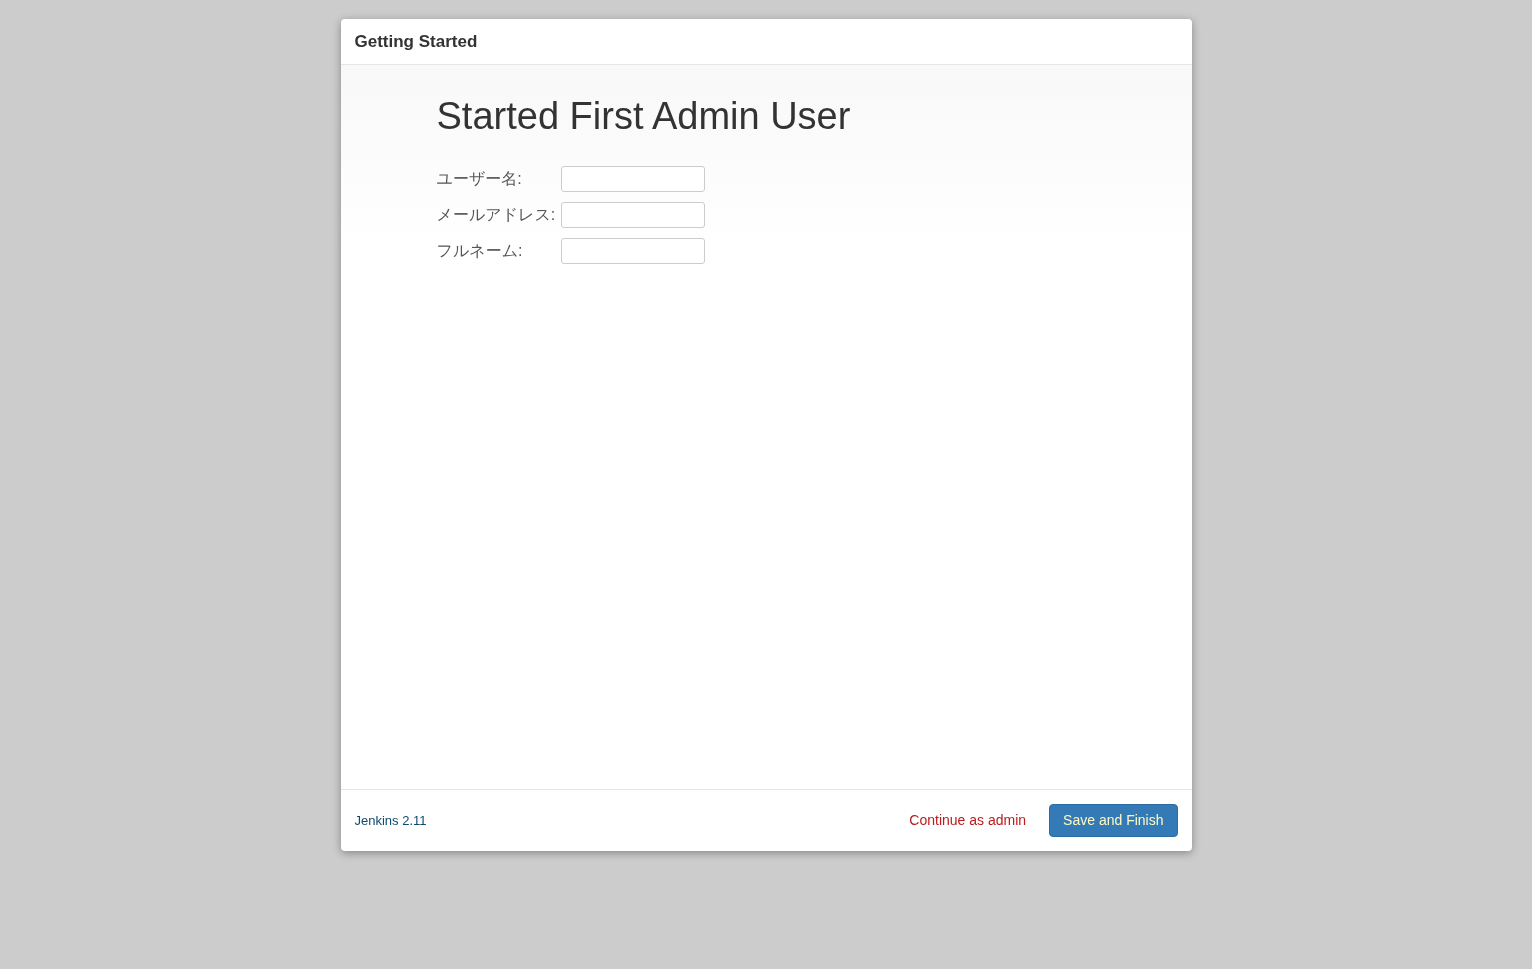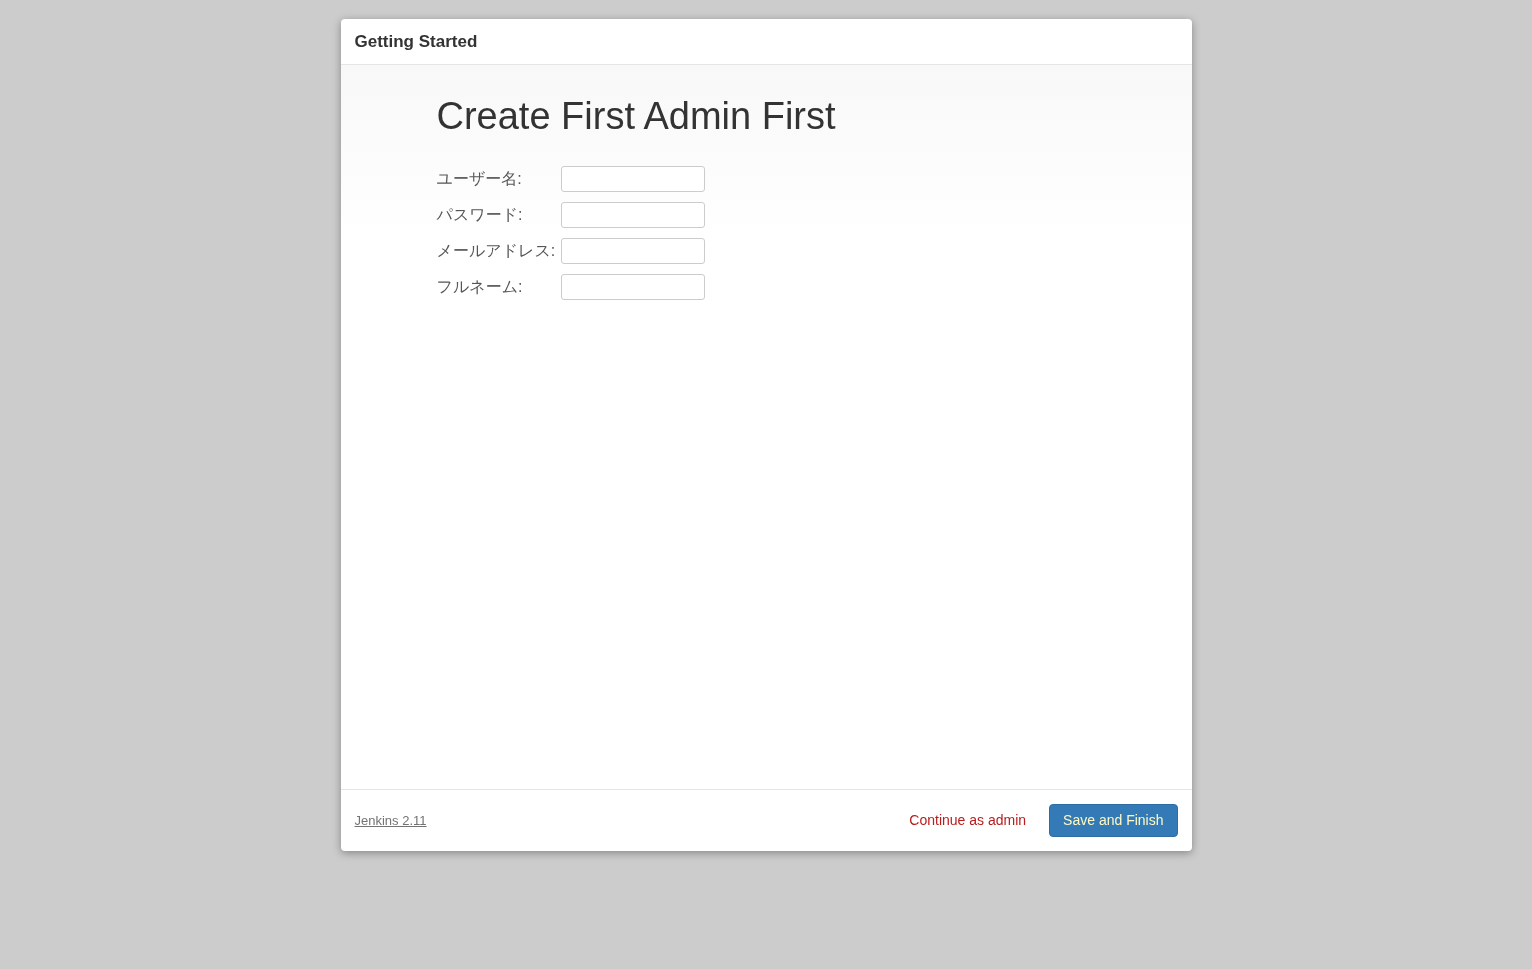--- a/index.html
+++ b/index.html
@@ -75,22 +75,21 @@
       background: #fff;
     }
     .modal-footer {
       border-top: 1px solid #e5e5e5;
       padding: 14px 14px;
       display: flex;
       align-items: center;
     }
     .footer-version {
       font-size: 13px;
-      color: #737373;
-      text-decoration: underline;
+      color: #0c4a6e;
     }
     .footer-spacer {
       flex: 1;
     }
     .btn {
       display: inline-block;
       font-size: 14px;
       padding: 7px 13px;
       border-radius: 4px;
       cursor: pointer;
@@ -111,34 +110,28 @@
   </style>
 </head>
 <body>
 
 <div class="modal">
   <div class="modal-header">
     <h3>Getting Started</h3>
   </div>
 
   <div class="modal-body">
-    <h1 class="page-title">Create First Admin First</h1>
+    <h1 class="page-title">Started First Admin User</h1>
 
     <table class="form-table">
       <tbody>
           <tr class="form-row">
         <td class="label-cell">ユーザー名:</td>
         <td class="input-cell">
           <input type="text" value="" style="">
-        </td>
-      </tr>
-      <tr class="form-row">
-        <td class="label-cell">パスワード:</td>
-        <td class="input-cell">
-          <input type="password" value="" style="">
         </td>
       </tr>
       <tr class="form-row">
         <td class="label-cell">メールアドレス:</td>
         <td class="input-cell">
           <input type="text" value="" style="">
         </td>
       </tr>
       <tr class="form-row">
         <td class="label-cell">フルネーム:</td>

